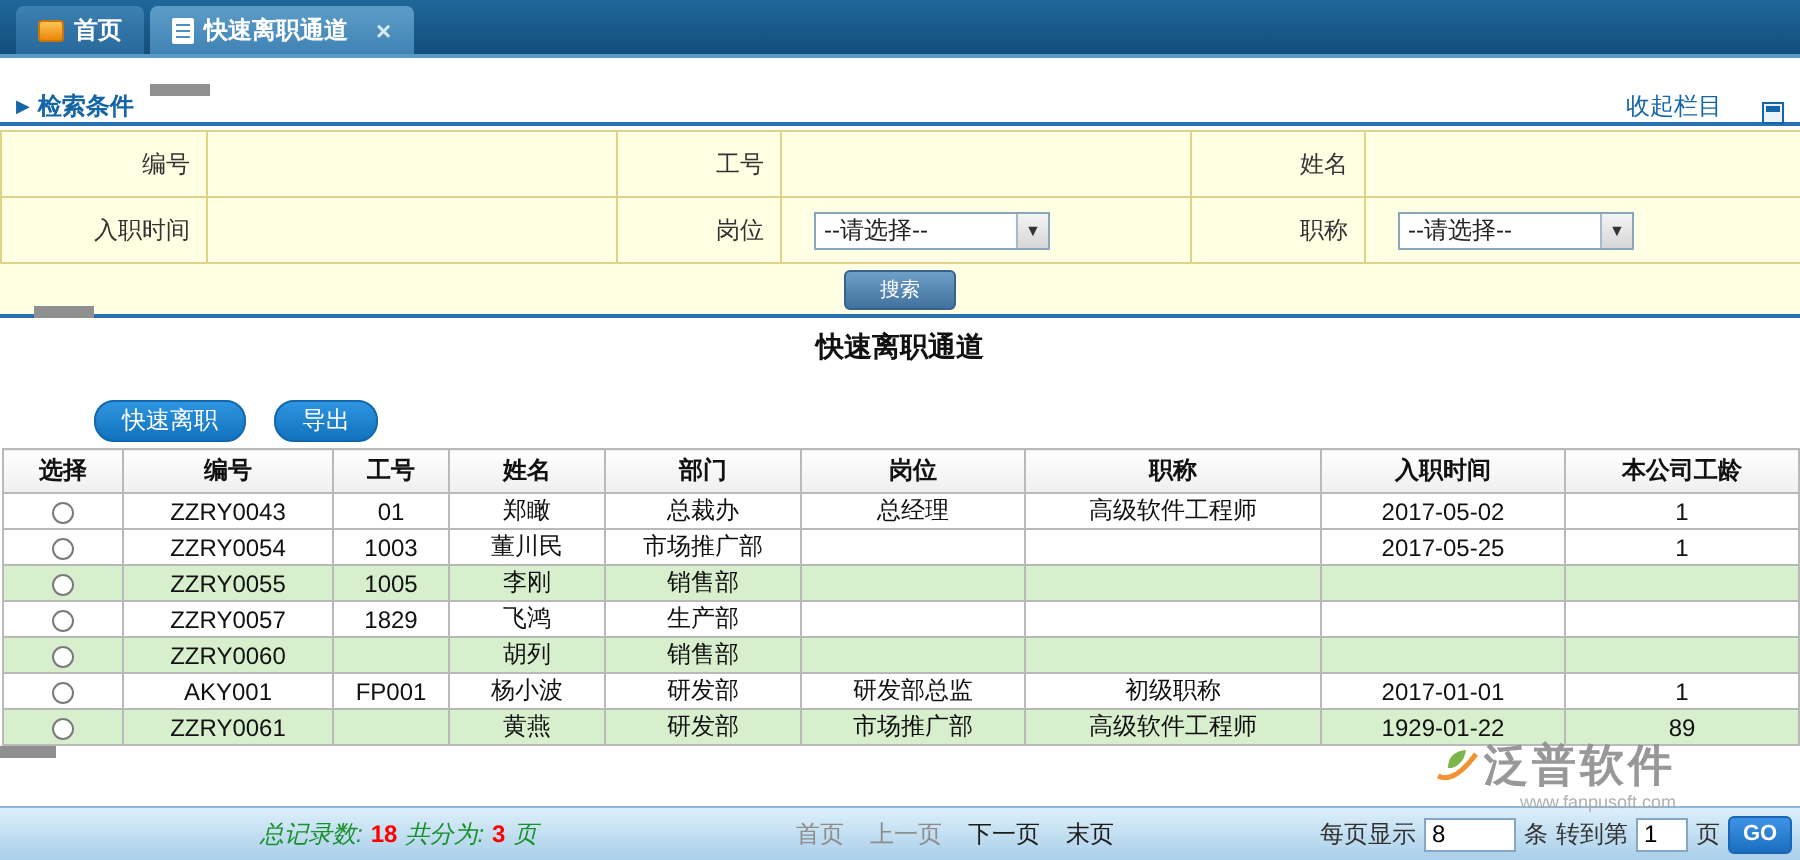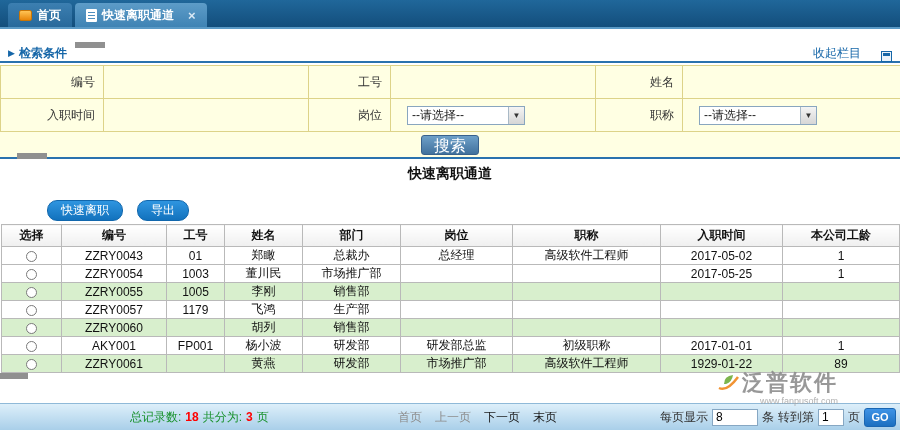--- a/index.html
+++ b/index.html
@@ -39,21 +39,21 @@
   td.lbl { text-align:right; padding-right:8px; color:#333; background:#ffffe3; }
   td.fld { padding-left:16px; background:#ffffe3; }
   .txt-input { width:96%; height:22px; border:none; background:transparent; outline:none; font-size:12px; }
   .fake-select { display:inline-flex; align-items:center; justify-content:space-between;
                  width:118px; height:19px; background:#fff; border:1px solid #89a6bf;
                  font-size:12px; padding-left:4px; cursor:pointer; }
   .sel-arrow { width:16px; height:17px; background:linear-gradient(#f4f4f4,#d6d6d6);
                border-left:1px solid #a9b9c6; font-size:8px; color:#333;
                display:flex; align-items:center; justify-content:center; }
   .btn-row { height:25px; display:flex; align-items:center; justify-content:center; }
-  .search-btn { min-width:56px; height:20px; padding:0 12px; color:#fff; font-size:16px;
+  .search-btn { min-width:56px; height:20px; padding:0 12px; color:#fff; font-size:10px;
                 background:linear-gradient(#6ea0c8,#41719d); border:1px solid #38618c;
                 border-radius:3px; cursor:pointer; }
   .divider { position:absolute; top:157px; left:0; right:0; height:2px; background:#2a72ae; }
 
   
   .page-title { position:absolute; top:165px; left:0; right:0; text-align:center;
                 font-size:14px; font-weight:bold; color:#111; }
   .action-row { position:absolute; top:200px; left:10px; display:flex; gap:14px;padding-left:37px; }
   .action-btn { height:21px; padding:0 13px; color:#fff; font-size:12px; cursor:pointer;
                 background:linear-gradient(#2f95e0,#1272bd); border:1px solid #1167ad; border-radius:10px; }
@@ -66,21 +66,21 @@
                    font-weight:bold; font-size:12px; color:#111; }
   .data-table td { height:18px; font-size:12px; color:#111; background:#fff; }
   .data-table tr.alt td { background:#d8efcd; }
   .radio { display:inline-block; width:11px; height:11px; border:1px solid #7a7a7a;
            border-radius:50%; background:#fff; vertical-align:middle; cursor:pointer; }
 
   
   .footer { position:absolute; top:403px; left:0; right:0; height:27px;
             background:linear-gradient(#ddeffa,#a9cfe9); border-top:1px solid #8fb9d8; }
   .stats { position:absolute; left:130px; top:0; height:26px; display:flex; align-items:center; gap:4px; }
-  .lbl-green { color:#18912c; }
+  .lbl-green { color:#18912c;font-style:italic; }
   .val-red { color:#ff0000; font-weight:bold; }
   .pagelinks { position:absolute; left:398px; top:0; height:26px; display:flex; align-items:center; gap:13px; }
   .plink { color:#1b1b1b; cursor:pointer; }
   .plink.disabled { color:#8d8d8d; }
   .rightctrl { position:absolute; right:4px; top:0; height:26px; display:flex; align-items:center; gap:4px; color:#333; }
   .pg-input { width:46px; height:17px; border:1px solid #86a7c3; font-size:12px; padding:0 3px; background:#fff; }
   .goto-input { width:26px; height:17px; border:1px solid #86a7c3; font-size:12px; padding:0 3px; background:#fff; }
   .go-btn { width:32px; height:19px; color:#fff; font-weight:bold; font-size:11px; cursor:pointer;
             background:linear-gradient(#3e93e6,#1c6fc0); border:1px solid #1a66b2; border-radius:3px; }
 
@@ -239,21 +239,21 @@
           <td>李刚</td>
           <td>销售部</td>
           <td></td>
           <td></td>
           <td></td>
           <td></td>
         </tr>
         <tr>
           <td><span class="radio"></span></td>
           <td>ZZRY0057</td>
-          <td>1179</td>
+          <td>1829</td>
           <td>飞鸿</td>
           <td>生产部</td>
           <td></td>
           <td></td>
           <td></td>
           <td></td>
         </tr>
         <tr class="alt">
           <td><span class="radio"></span></td>
           <td>ZZRY0060</td>

